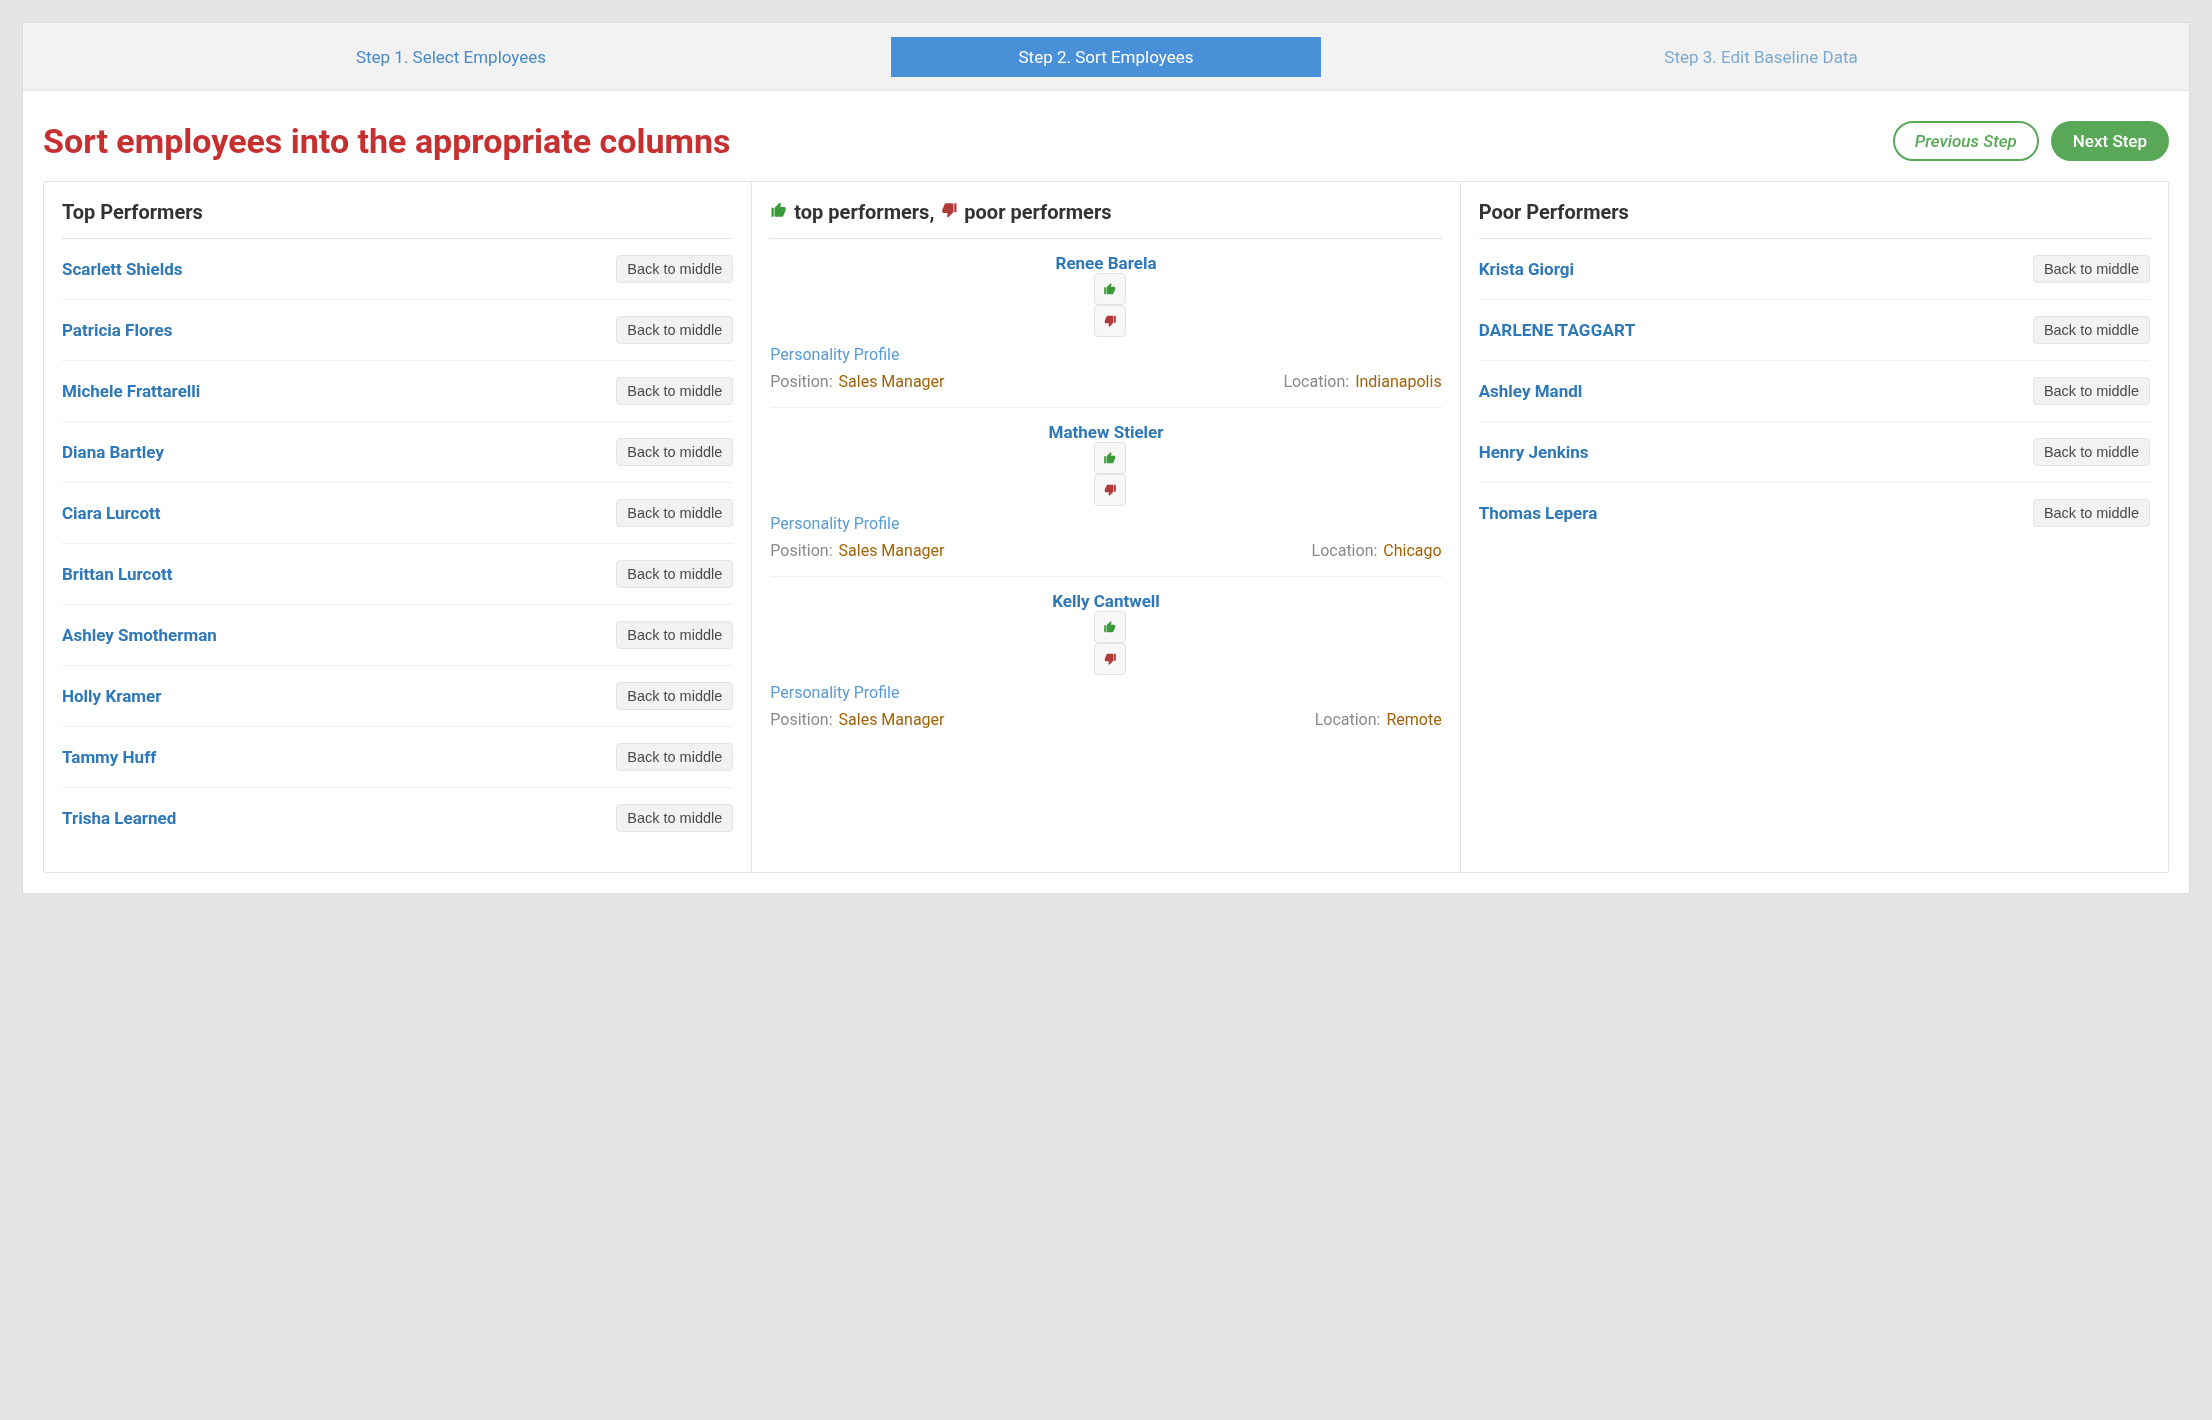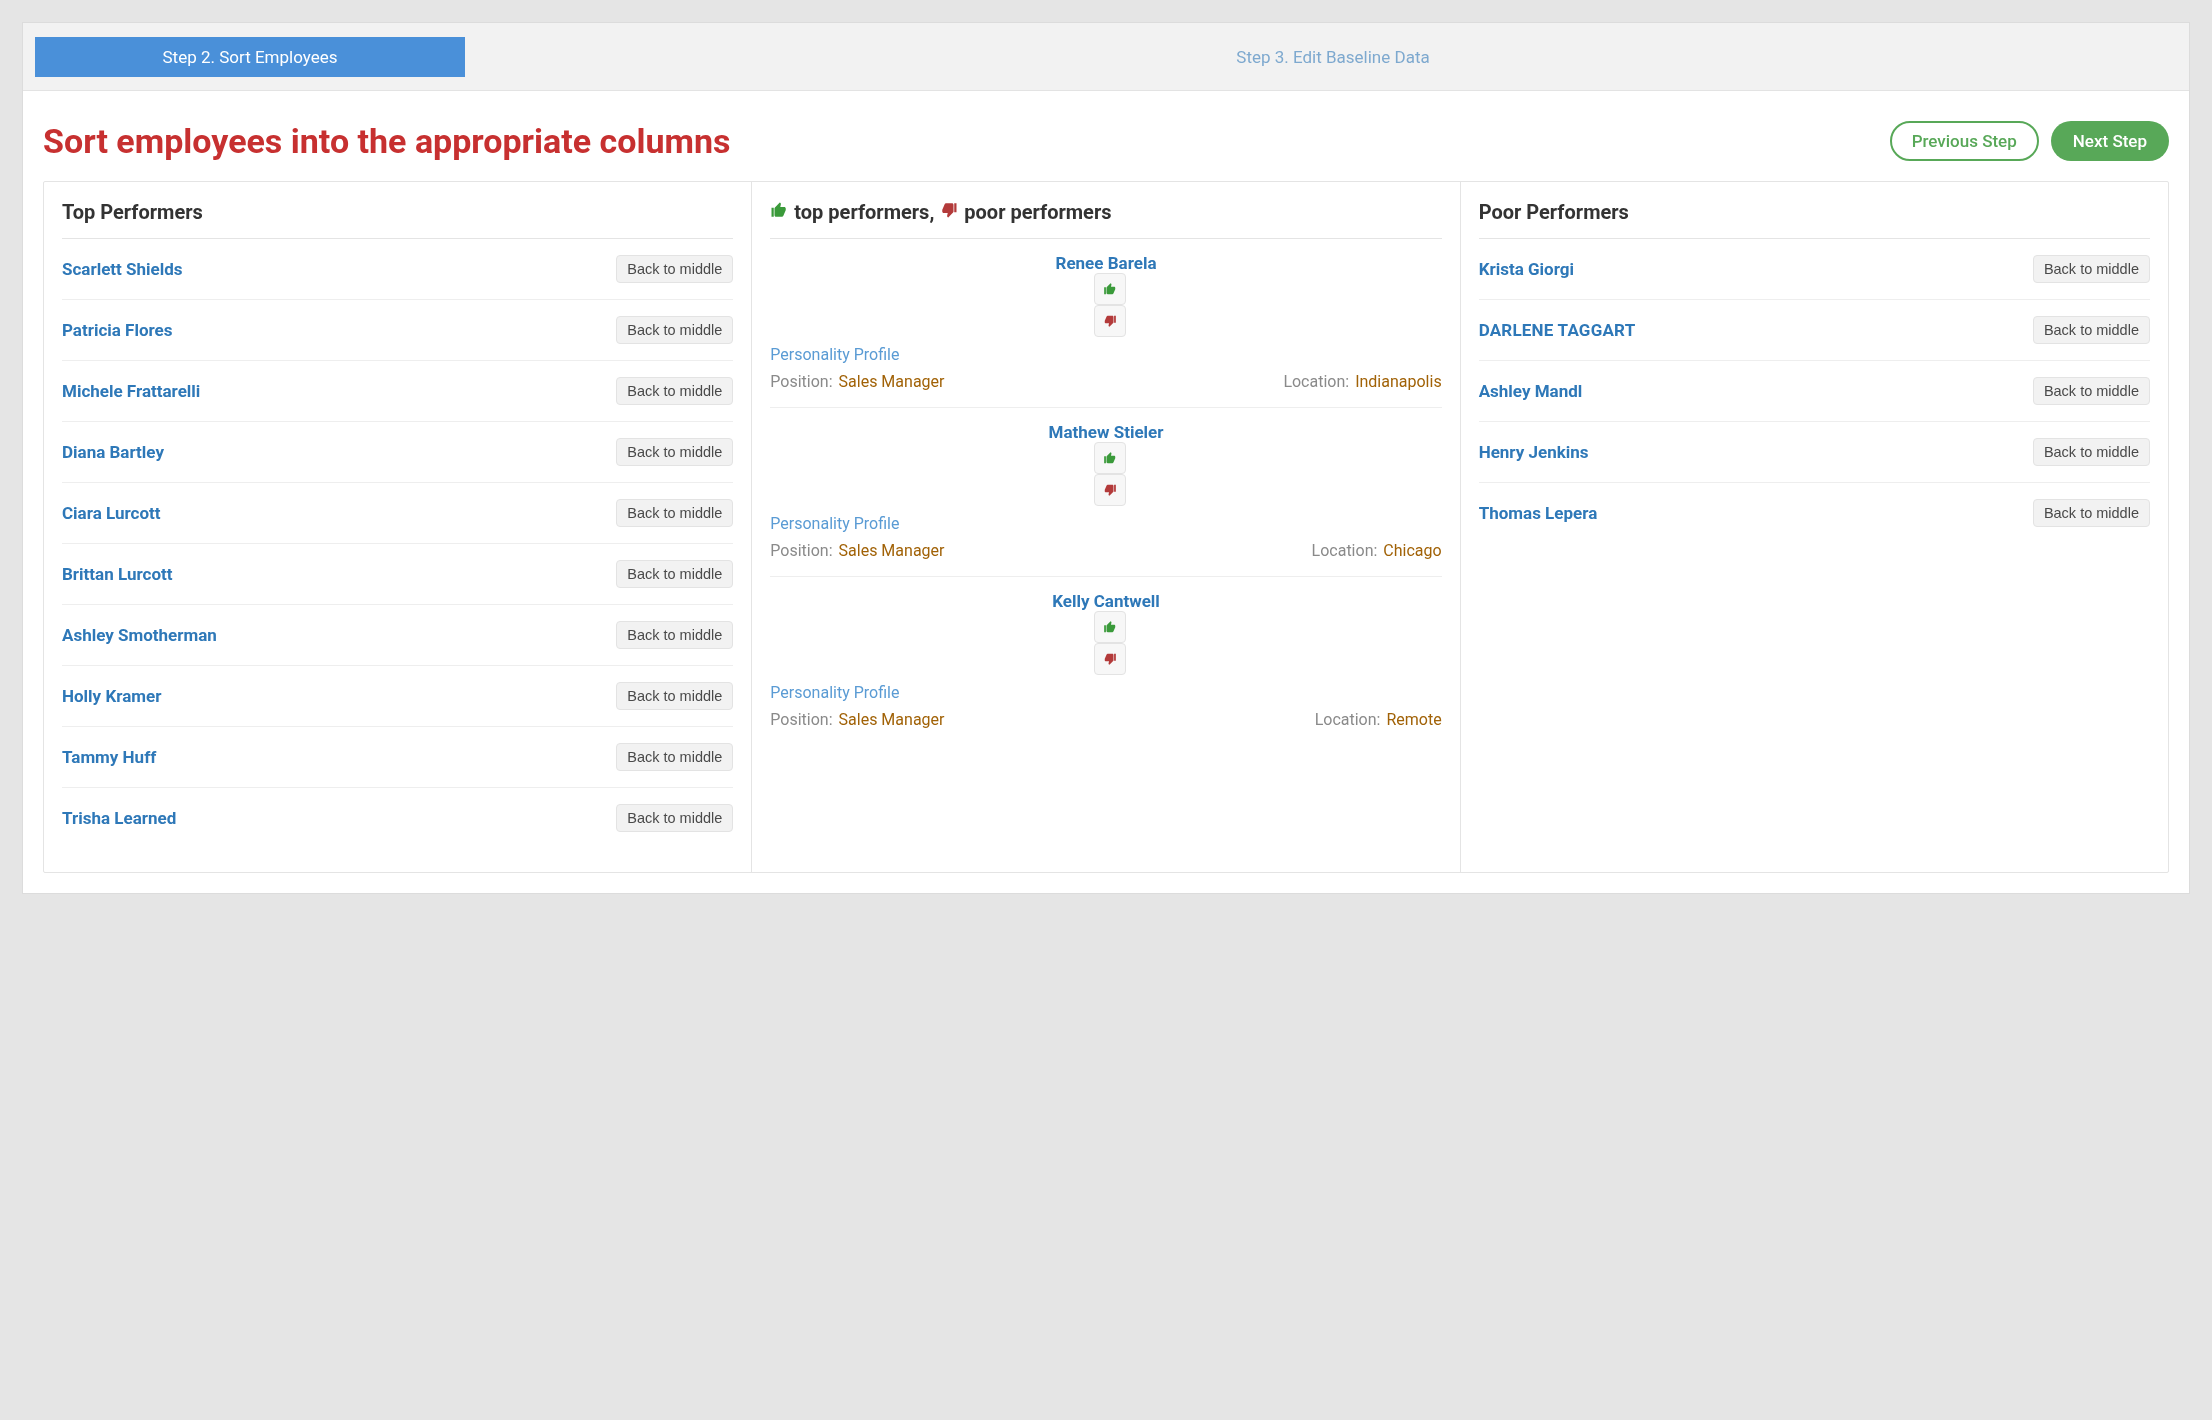--- a/index.html
+++ b/index.html
@@ -66,20 +66,21 @@
       font-weight: 500;
       cursor: pointer;
       border: 2px solid transparent;
       margin-left: 12px;
       white-space: nowrap;
     }
     .btn-prev {
       background: #fff;
       border-color: #58a858;
       color: #58a858;
+      font-style: italic;
     }
     .btn-next {
       background: #58a858;
       color: #fff;
     }
 
     
     .columns {
       display: flex;
       border: 1px solid #e4e4e4;
@@ -178,20 +179,21 @@
     .meta .kv { display: flex; gap: 6px; }
     .meta .kv .val { color: #a16207; }
     .meta .kv:first-child { flex: 1; }
   </style>
 </head>
 <body>
 
 <div class="page">
 
   <div class="stepper">
+    <div class="step">Step 1. Select Employees</div>
     <div class="step active">Step 2. Sort Employees</div>
     <div class="step inactive">Step 3. Edit Baseline Data</div>
   </div>
 
   <div class="header-row">
     <div class="page-title">Sort employees into the appropriate columns</div>
     <div class="btn btn-prev">Previous Step</div>
     <div class="btn btn-next">Next Step</div>
   </div>
 

